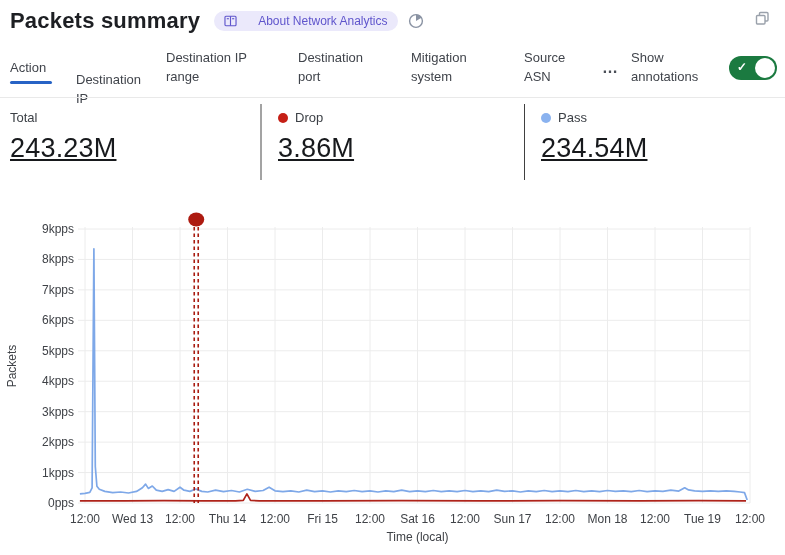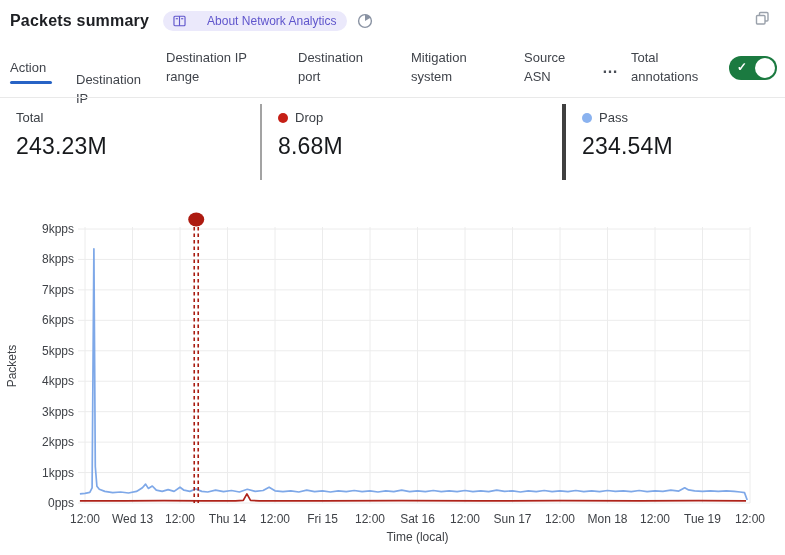--- a/index.html
+++ b/index.html
@@ -1,21 +1,21 @@
 <!DOCTYPE html>
 <html><head>
 <meta charset="utf-8">
 <style>
   * { margin:0; padding:0; box-sizing:border-box; }
   html,body { width:785px; height:555px; background:#fff; font-family:"Liberation Sans", sans-serif; overflow:hidden; }
   .page { position:relative; width:785px; height:555px; background:#fff; }
 
   
   .header { position:absolute; top:8px; left:10px; right:10px; height:26px; display:flex; align-items:center; }
-  .title { font-size:16px; font-weight:bold; color:#1d1f23; letter-spacing:.2px;text-align:center; }
+  .title { font-size:22px; font-weight:bold; color:#1d1f23; letter-spacing:.2px;text-align:center; }
   .badge { display:inline-flex; align-items:center; gap:21px; margin-left:14px; background:#ebe9fb; color:#5f55cc; font-size:12px; padding:3px 10px; border-radius:12px; }
   .badge svg { display:block; }
   .pie-icon { margin-left:10px; color:#8a93a3; display:flex; }
   .expand-icon { position:absolute; top:10px; right:14px; color:#9aa1ab; }
 
   
   .tabs { position:absolute; top:42px; left:10px; right:8px; height:52px; display:flex; align-items:center; }
   .tab { font-size:13px; color:#40444b; line-height:1.45; cursor:pointer; }
   .tab.active { position:relative; }
   .tab.active::after { content:""; position:absolute; left:0; right:0; bottom:-7px; height:3px; background:#2763c5; border-radius:2px; }
@@ -28,26 +28,26 @@
   .more-btn { font-size:16px; font-weight:bold; color:#4a4f57; letter-spacing:1px; margin-right:12px; cursor:pointer; }
   .show-anno { font-size:13px; color:#40444b; width:82px; line-height:1.45; }
   .toggle { margin-left:auto; width:48px; height:24px; background:#1b7a40; border-radius:12px; position:relative; cursor:pointer; }
   .toggle .knob { position:absolute; top:2px; right:2px; width:20px; height:20px; border-radius:50%; background:#fff; }
   .toggle .check { position:absolute; left:8px; top:4px; color:#fff; font-size:12px; font-weight:bold; }
   .tabs-divider { position:absolute; top:97px; left:0; width:785px; height:1px; background:#e9e9e9; }
 
   
   .stats { position:absolute; top:104px; left:0; width:785px; height:76px; display:flex; }
   .stat { padding:6px 0 0 16px; }
-  .stat.first { width:260px; padding-left:16px; }
+  .stat.first { width:260px; padding-left:10px; }
   .stat.mid { width:264px; border-left:2px solid #a3a3a3; }
-  .stat.last { flex:1; border-left:4px solid #404040;margin-left:38px; }
+  .stat.last { flex:1; border-left:1px solid #404040; }
   .stat-label { display:flex; align-items:center; gap:7px; font-size:13px; color:#3c4046; }
   .stat-dot { width:10px; height:10px; border-radius:50%; display:inline-block; }
-  .stat-value { margin-top:8px; font-size:23px; color:#17191c; letter-spacing:.2px; }
+  .stat-value { margin-top:8px; font-size:27px; color:#17191c; letter-spacing:.2px;text-decoration:underline; }
 
   
   .chart-wrap { position:absolute; top:200px; left:0; width:785px; height:355px; }
   #chart-svg { position:absolute; top:0; left:0; }
 </style>
 </head>
 <body>
 
 <div class="page">
 
@@ -77,41 +77,41 @@
       </svg></span>
 
   <div class="tabs">
     <span class="tab active t-action">Action</span>
     <span class="tab t-dip">Destination IP</span>
     <span class="tab t-diprange">Destination IP range</span>
     <span class="tab t-dport">Destination port</span>
     <span class="tab t-mit">Mitigation system</span>
     <span class="tab t-sasn">Source ASN</span>
     <span class="more-btn">…</span>
-    <span class="show-anno">Total annotations</span>
+    <span class="show-anno">Show annotations</span>
     <span class="toggle">
       <span class="check">✓</span>
       <span class="knob"></span>
     </span>
   </div>
   <div class="tabs-divider"></div>
 
   <div class="stats">
     <div class="stat first">
       <div class="stat-label">
           <span>Total</span>
         </div>
       <div class="stat-value">243.23M</div>
     </div>
     <div class="stat mid">
       <div class="stat-label">
         <span class="stat-dot" style="background: rgb(197, 31, 22);"></span>
         <span>Drop</span>
       </div>
-      <div class="stat-value">8.68M</div>
+      <div class="stat-value">3.86M</div>
     </div>
     <div class="stat last">
       <div class="stat-label">
         <span class="stat-dot" style="background: rgb(138, 178, 239);"></span>
         <span>Pass</span>
       </div>
       <div class="stat-value">234.54M</div>
     </div>
   </div>
 

